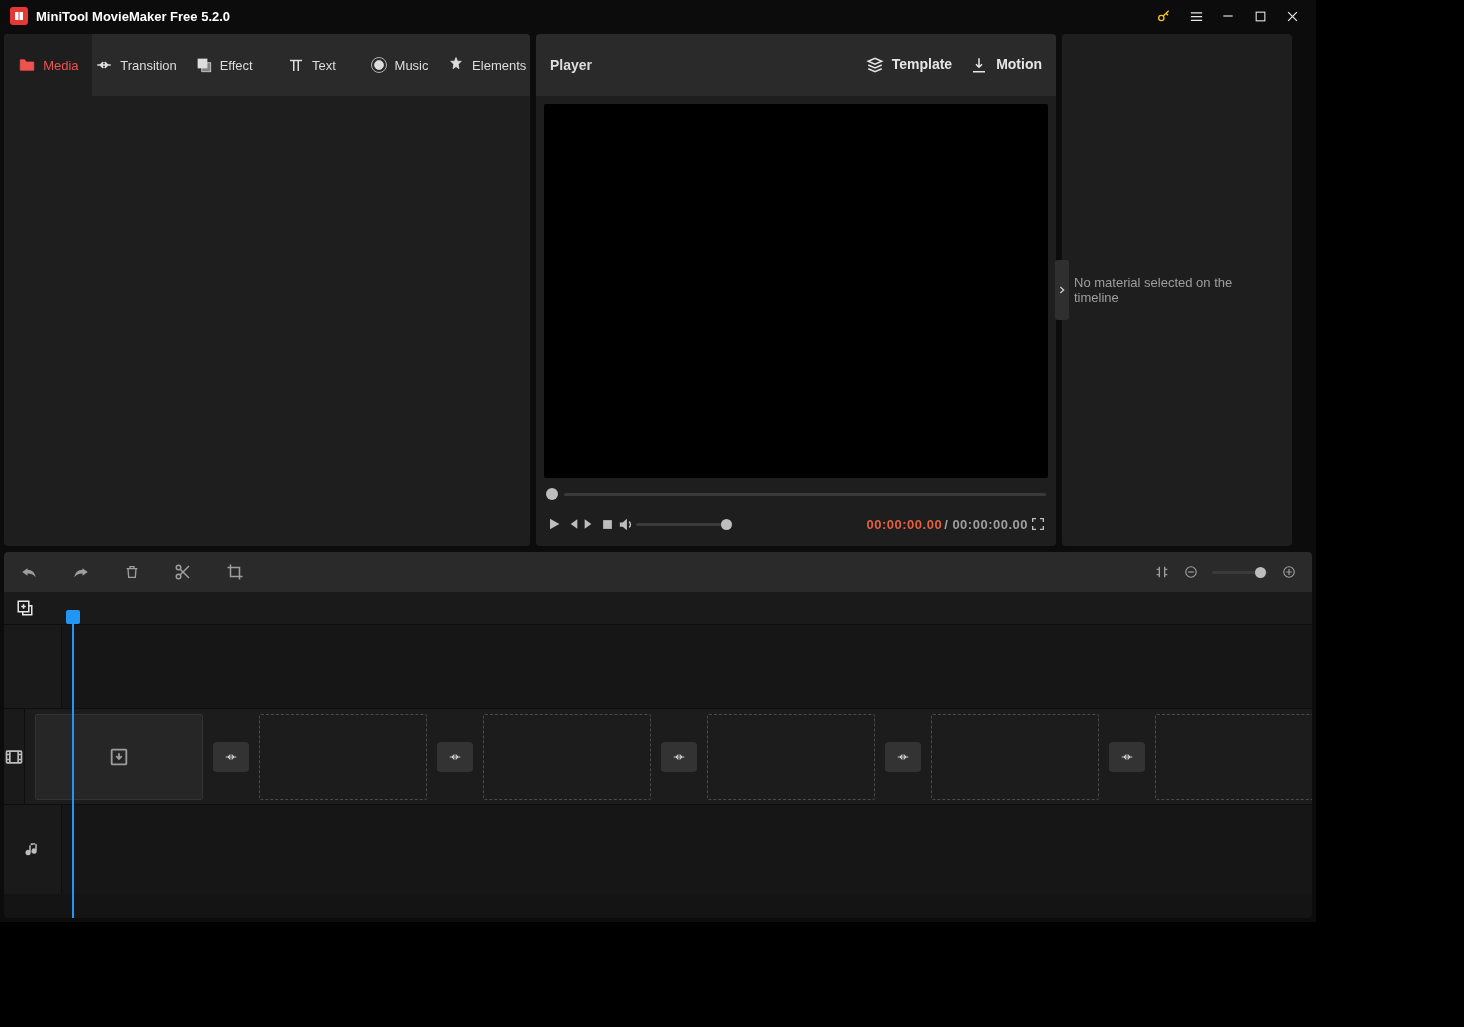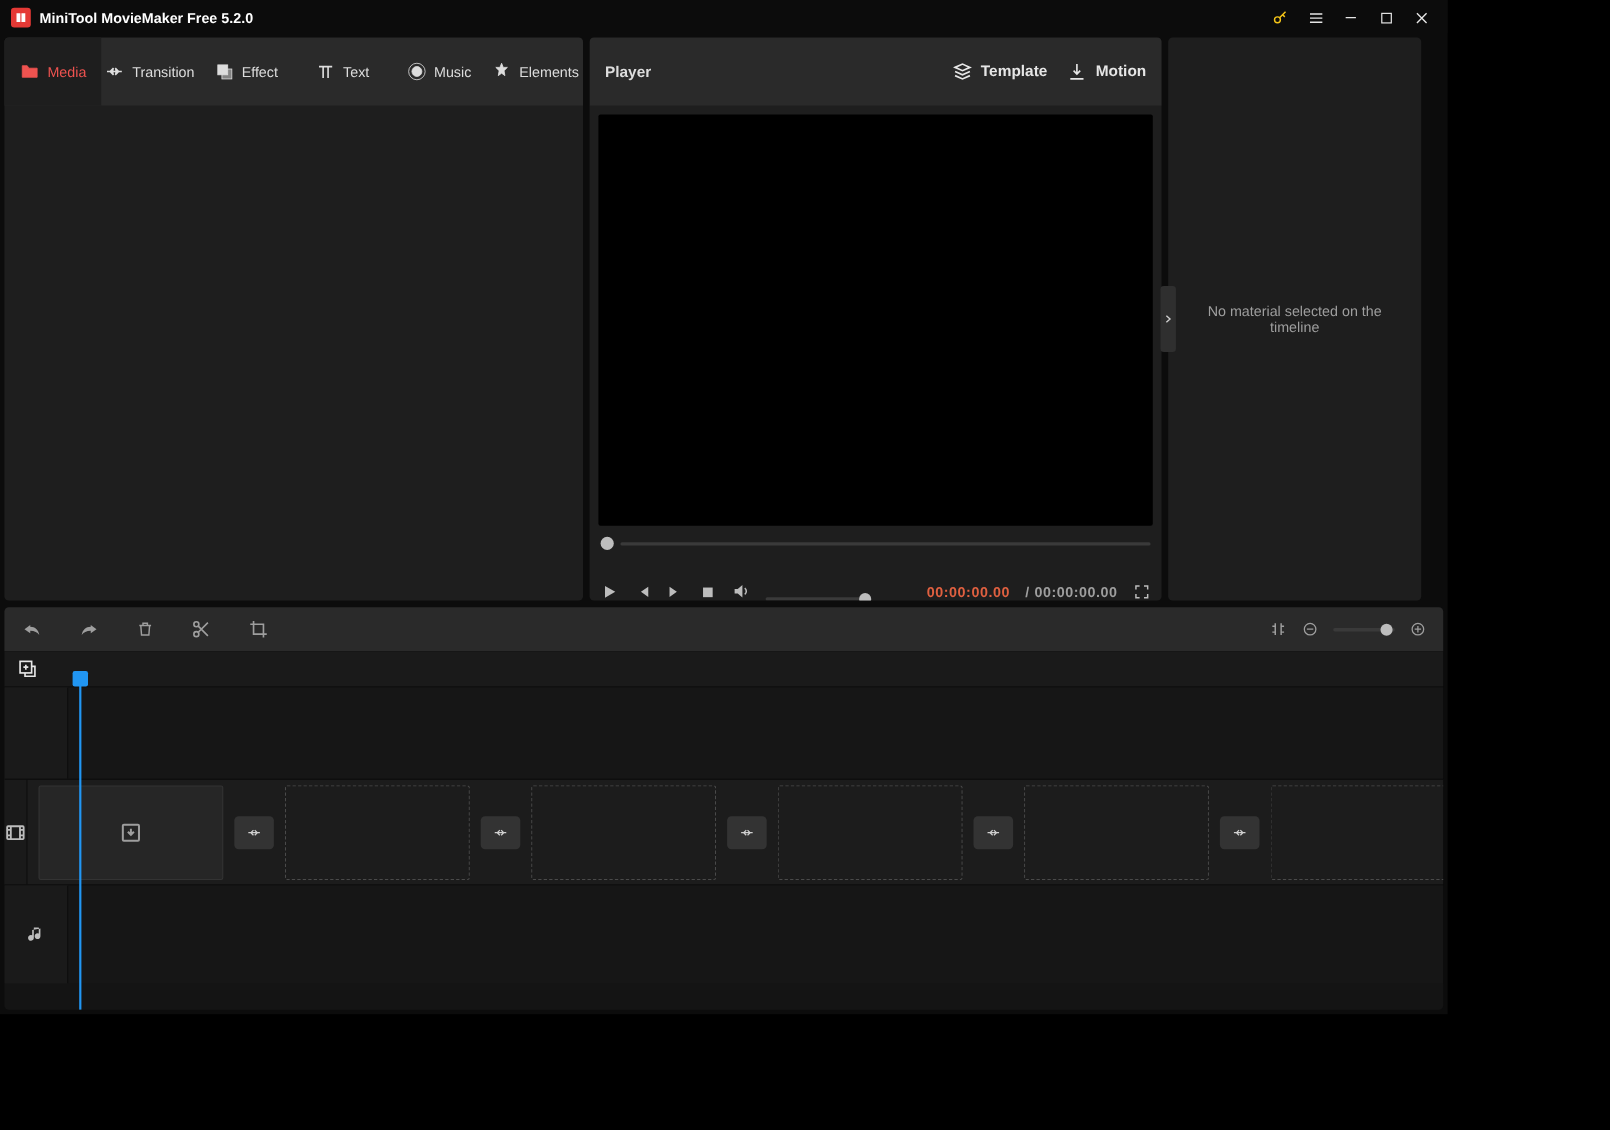--- a/index.html
+++ b/index.html
@@ -143,42 +143,41 @@
   }
   .player-scrub {
     height: 16px;
     display: flex; align-items: center;
     padding: 0 10px;
   }
   .scrub-dot { width:12px; height:12px; border-radius:50%; background:#bdbdbd; }
   .scrub-track { flex:1; height:3px; background:#3a3a3a; margin-left:6px; border-radius:2px; }
   .player-controls {
     height: 44px;
-    display: flex; align-items: flex-end;
+    display: flex; align-items: center;
     padding: 0 10px;
-    gap: 14px;
+    gap: 2px;
   }
   .pc-btn { color:#bdbdbd; display:flex; align-items:center; justify-content:center; }
   .vol-slider { width: 96px; height:3px; background:#3a3a3a; border-radius:2px; position:relative; }
   .vol-slider .knob { position:absolute; right:0; top:-4px; width:11px; height:11px; border-radius:50%; background:#bdbdbd; }
   .tc { font-feature-settings: "tnum"; letter-spacing: .5px; font-size:13px; }
   .tc-cur { color:#e06040; }
   .tc-tot { color:#9e9e9e; }
   .player-controls .spacer { flex:1; }
 
   
   .props-panel {
     width: 230px;
     background: #1e1e1e;
     border-radius: 4px;
     position: relative;
     display:flex; align-items:center; justify-content:center;
     color:#9e9e9e;
     font-size: 13px;
-    text-align:center;
     padding: 0 12px;
   }
   .collapse-handle {
     position:absolute; left:-7px; top:50%; transform:translateY(-50%);
     width:14px; height:60px; background:#2f2f2f; border-radius:3px;
     display:flex; align-items:center; justify-content:center;
     color:#cfcfcf;
   }
 
   

